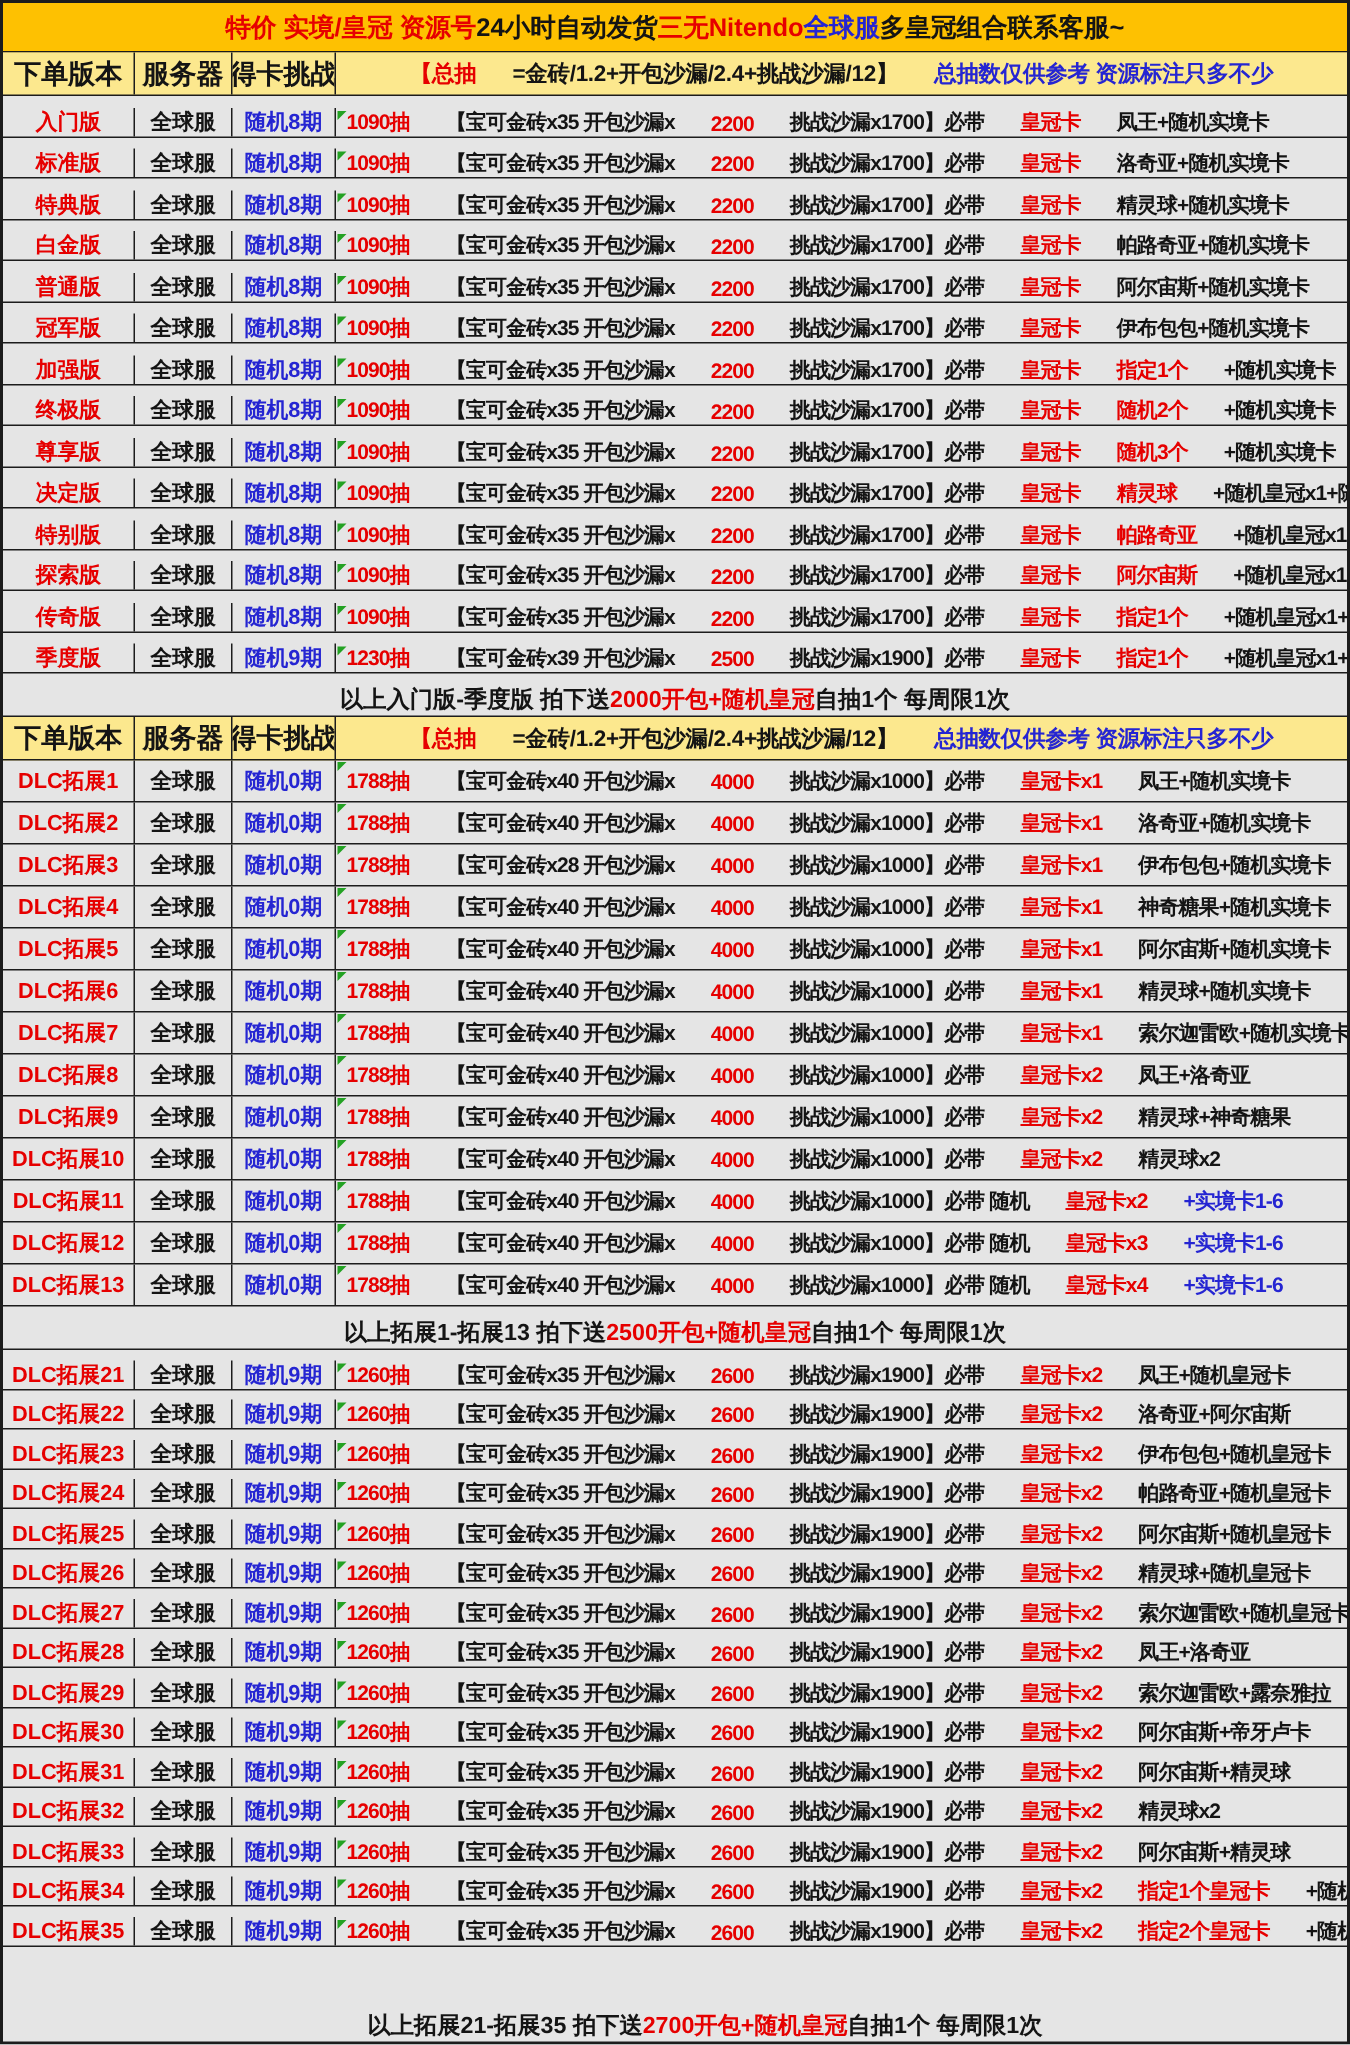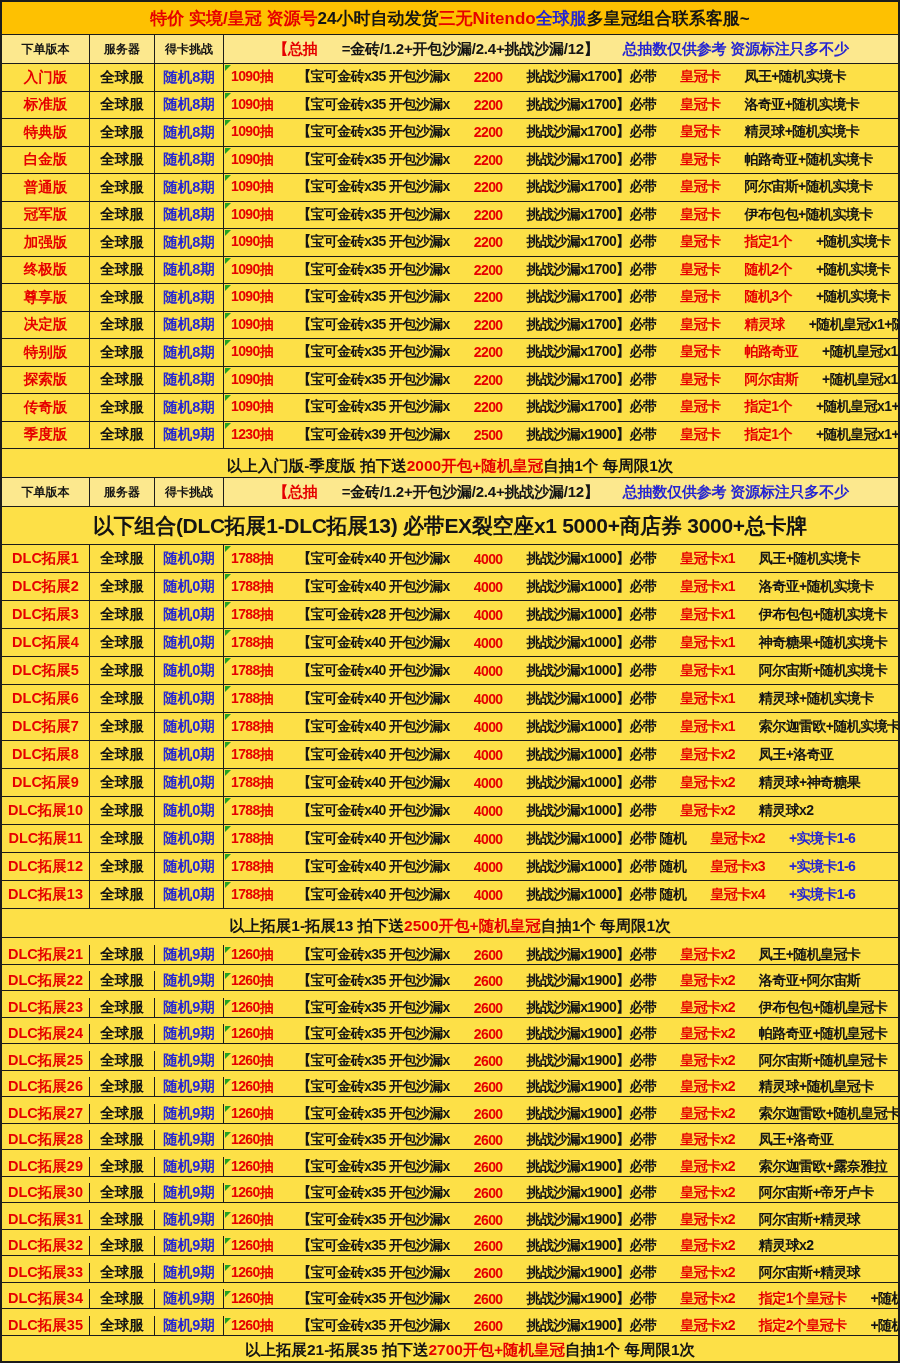--- a/index.html
+++ b/index.html
@@ -4,42 +4,42 @@
 <style>
   :root{
     --red:#e60000; --blue:#2525d2; --black:#141414;
     --banner-bg:#fec101; --hdr-bg:#fce88e; --border:#1c1c1c; --flag:#23a223;
   }
   html,body{margin:0;padding:0;background:#fff;}
   body{font-family:"Liberation Sans","DejaVu Sans",sans-serif;font-weight:700;}
   #sheet{
     width:900px;height:1363px;box-sizing:border-box;
     border:2px solid var(--border);
-    display:flex;flex-direction:column;background:#fde047;overflow:hidden;
+    display:flex;flex-direction:column;background:#e5e5e5;overflow:hidden;
   }
   .banner{
     height:32px;flex:0 0 32px;background:var(--banner-bg);
     display:flex;align-items:center;justify-content:center;
     font-size:17px;letter-spacing:0;border-bottom:1px solid var(--border);
     white-space:nowrap;
   }
   .hdr,.row{
     display:flex;flex-direction:row;align-items:stretch;
     border-bottom:1px solid var(--border);box-sizing:border-box;
   }
   .hdr{height:29px;flex:0 0 29px;background:var(--hdr-bg);}
-  .s1{height:27.5px;flex:0 0 27.5px;}
+  .s1{height:27.5px;flex:0 0 27.5px;align-items:flex-end;}
   .s2{height:28px;flex:0 0 28px;}
   .s3{height:26.5px;flex:0 0 26.5px;align-items:flex-end;}
   .c1,.c2,.c3{box-sizing:border-box;border-right:1px solid var(--border);
     display:flex;align-items:center;justify-content:center;white-space:nowrap;overflow:hidden;}
   .c1{width:88px;flex:0 0 88px;color:var(--red);font-size:14.5px;}
   .c2{width:65px;flex:0 0 65px;color:var(--black);font-size:14.5px;}
   .c3{width:69px;flex:0 0 69px;color:var(--blue);font-size:14.5px;}
-  .hdr .c1,.hdr .c2,.hdr .c3{color:var(--black);font-size:12px;}
+  .hdr .c1,.hdr .c2,.hdr .c3{color:var(--black);font-size:18px;}
   .c4{flex:1;position:relative;display:flex;align-items:center;
     padding-left:7px;font-size:14px;letter-spacing:-0.6px;
     white-space:nowrap;overflow:hidden;color:var(--black);gap:24px;}
   .hdr .c4{justify-content:center;padding-left:0;font-size:15px;letter-spacing:-0.2px;}
   .flag{position:absolute;top:1px;left:1px;width:0;height:0;
     border-top:6px solid var(--flag);border-right:6px solid transparent;}
   .sep{
     display:flex;align-items:flex-end;justify-content:center;
     border-bottom:1px solid var(--border);box-sizing:border-box;
     font-size:15.5px;white-space:nowrap;color:var(--black);
@@ -273,21 +273,20 @@
   <div id="hdr2" class="hdr">
       <div class="c1">下单版本</div>
       <div class="c2">服务器</div>
       <div class="c3">得卡挑战</div>
       <div class="c4">
         <span class="seg-r">【总抽</span>
         <span class="seg-k">=金砖/1.2+开包沙漏/2.4+挑战沙漏/12】</span>
         <span class="seg-u">总抽数仅供参考 资源标注只多不少</span>
       </div>
     </div>
-  <div class="title">以下组合(DLC拓展1-DLC拓展13) 必带EX裂空座x1 5000+商店券 3000+总卡牌</div>
   <div id="sec1" style="display:contents"><div class="row s2">
         <div class="c1">DLC拓展1</div>
         <div class="c2">全球服</div>
         <div class="c3">随机0期</div>
         <div class="c4">
           <div class="flag"></div>
           <span class="seg-r">1788抽</span>
           <span class="seg-k"> 【宝可金砖x40 开包沙漏x</span>
           <span class="seg-r">4000</span>
           <span class="seg-k"> 挑战沙漏x1000】必带</span>

